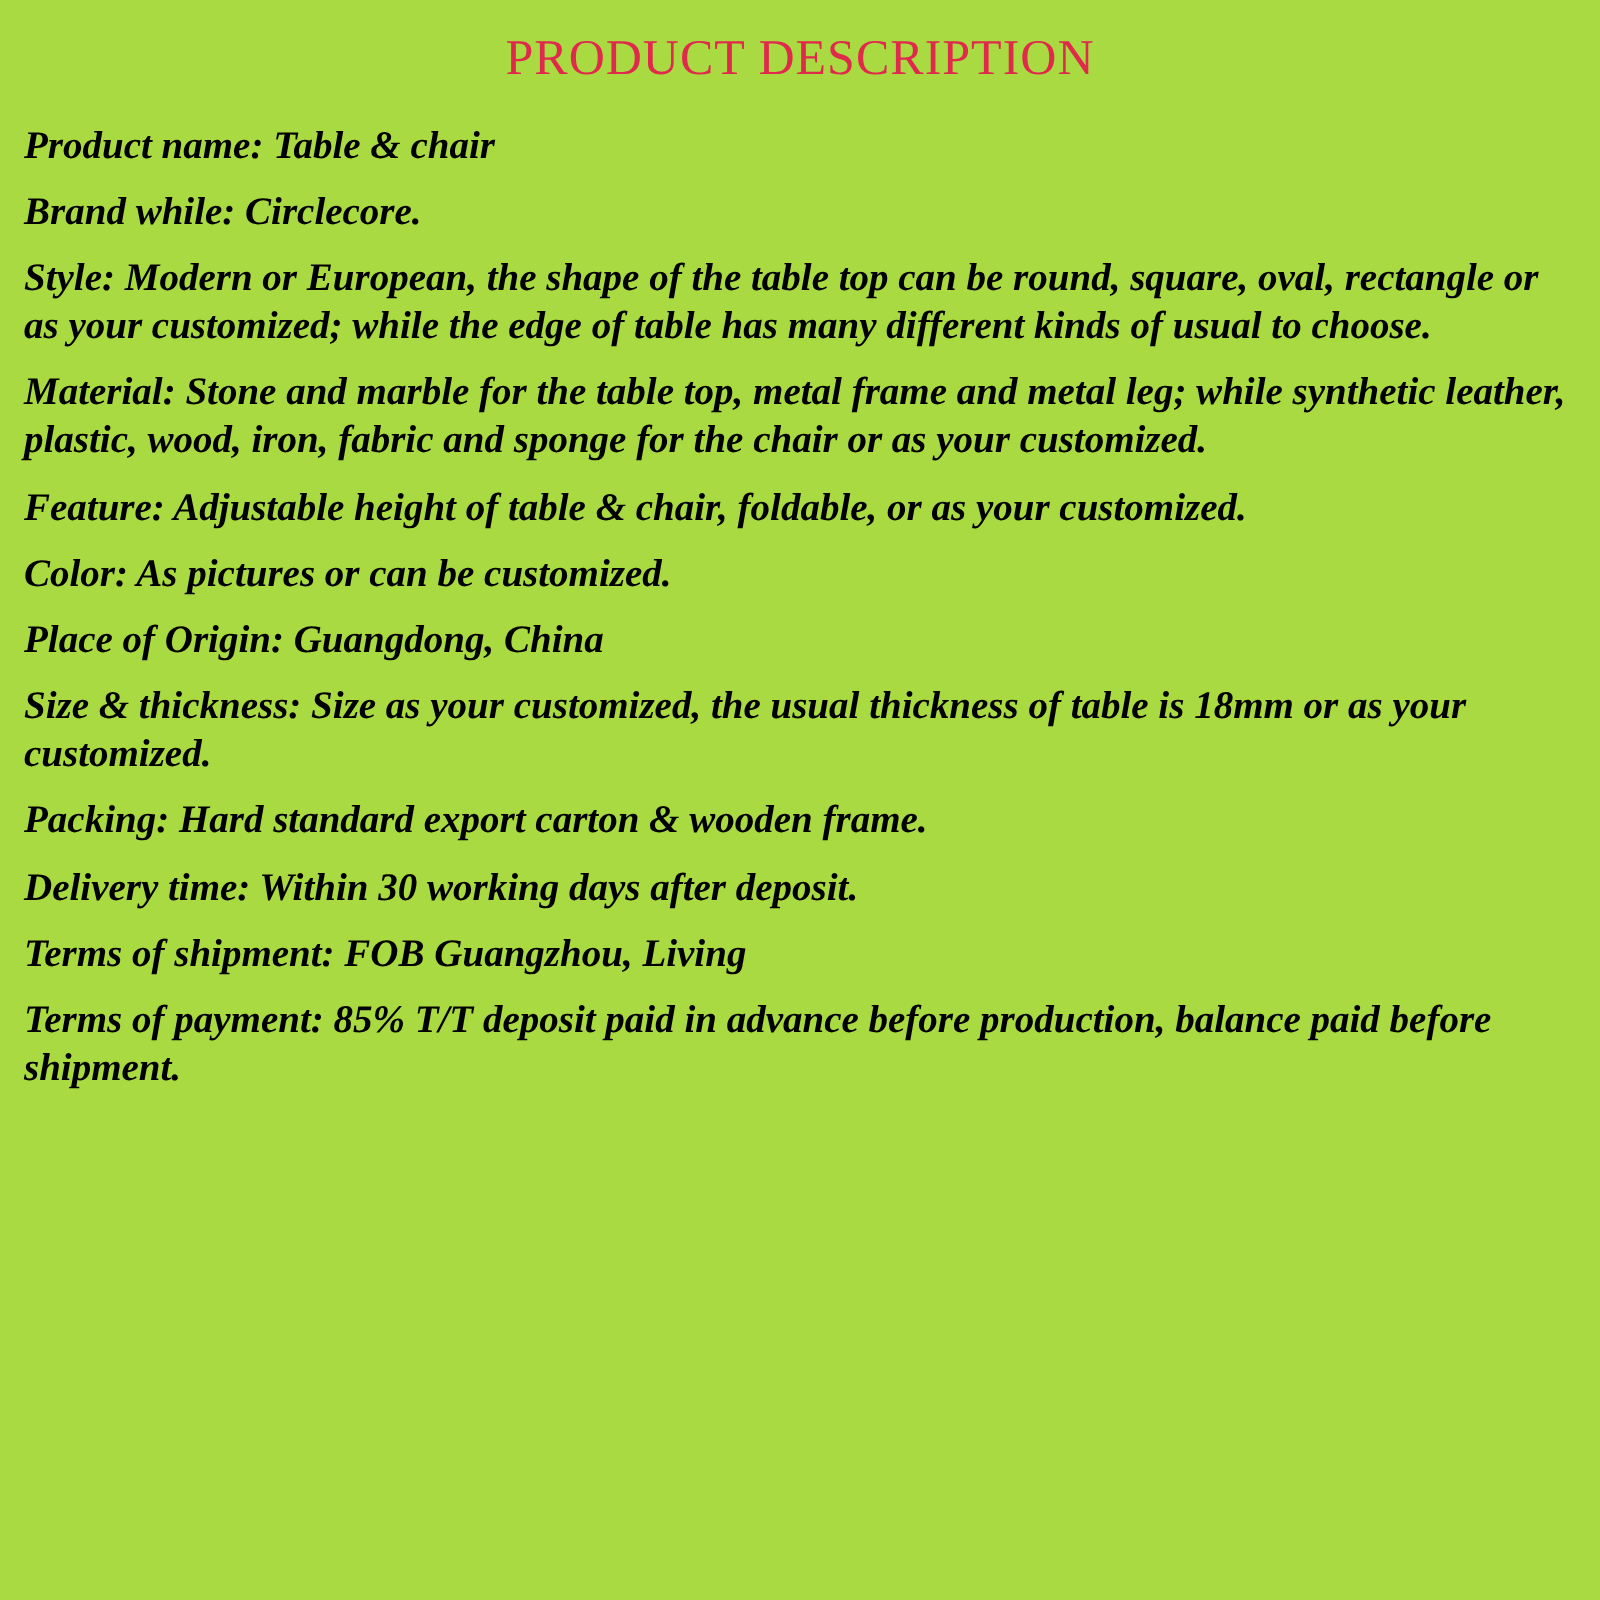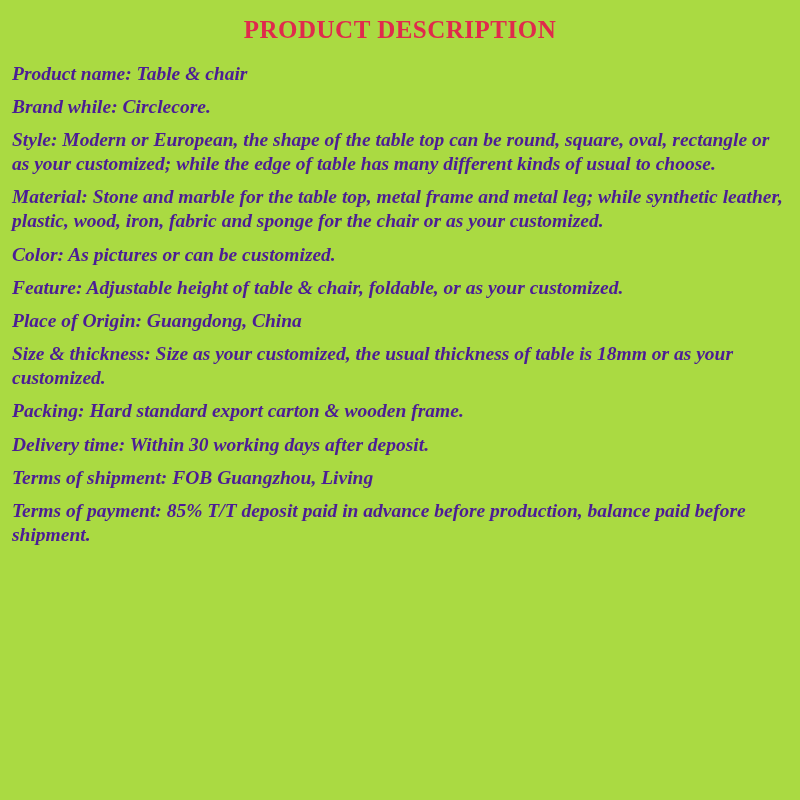--- a/index.html
+++ b/index.html
@@ -18,54 +18,54 @@
     height: 800px;
     box-sizing: border-box;
     padding: 10px 6px 0 6px;
     position: relative;
   }
   .title {
     text-align: center;
     color: #e02a4c;
     font-family: "Liberation Serif", serif;
     font-size: 25px;
-    font-weight: bold;
+    font-weight: normal;
     letter-spacing: 0.5px;
     margin: 6px 0 18px 0;
     line-height: 1.1;
   }
   .spec-list {
     margin: 0;
     padding: 0;
     list-style: none;
   }
   .spec-item {
-    color: #4c1d95;
+    color: #000000;
     font-family: "Liberation Serif", serif;
     font-style: italic;
     font-weight: bold;
     font-size: 19.5px;
     line-height: 1.24;
     margin: 0 0 9px 0;
     padding: 0 4px 0 6px;
     text-align: left;
   }
 </style>
 </head>
 <body>
 
 <div class="page">
   <div class="title">PRODUCT DESCRIPTION</div>
   <ul class="spec-list">
     <li class="spec-item">Product name: Table &amp; chair</li>
     <li class="spec-item">Brand while: Circlecore.</li>
     <li class="spec-item">Style: Modern or European, the shape of the table top can be round, square, oval, rectangle or as your customized; while the edge of table has many different kinds of usual to choose.</li>
     <li class="spec-item">Material: Stone and marble for the table top, metal frame and metal leg; while synthetic leather, plastic, wood, iron, fabric and sponge for the chair or as your customized.</li>
+    <li class="spec-item">Feature: Adjustable height of table &amp; chair, foldable, or as your customized.</li>
     <li class="spec-item">Color: As pictures or can be customized.</li>
-    <li class="spec-item">Feature: Adjustable height of table &amp; chair, foldable, or as your customized.</li>
     <li class="spec-item">Place of Origin: Guangdong, China</li>
     <li class="spec-item">Size &amp; thickness: Size as your customized, the usual thickness of table is 18mm or as your customized.</li>
     <li class="spec-item">Packing: Hard standard export carton &amp; wooden frame.</li>
     <li class="spec-item">Delivery time: Within 30 working days after deposit.</li>
     <li class="spec-item">Terms of shipment: FOB Guangzhou, Living</li>
     <li class="spec-item">Terms of payment: 85% T/T deposit paid in advance before production, balance paid before shipment.</li>
   </ul>
 </div>
 
 </body></html>

